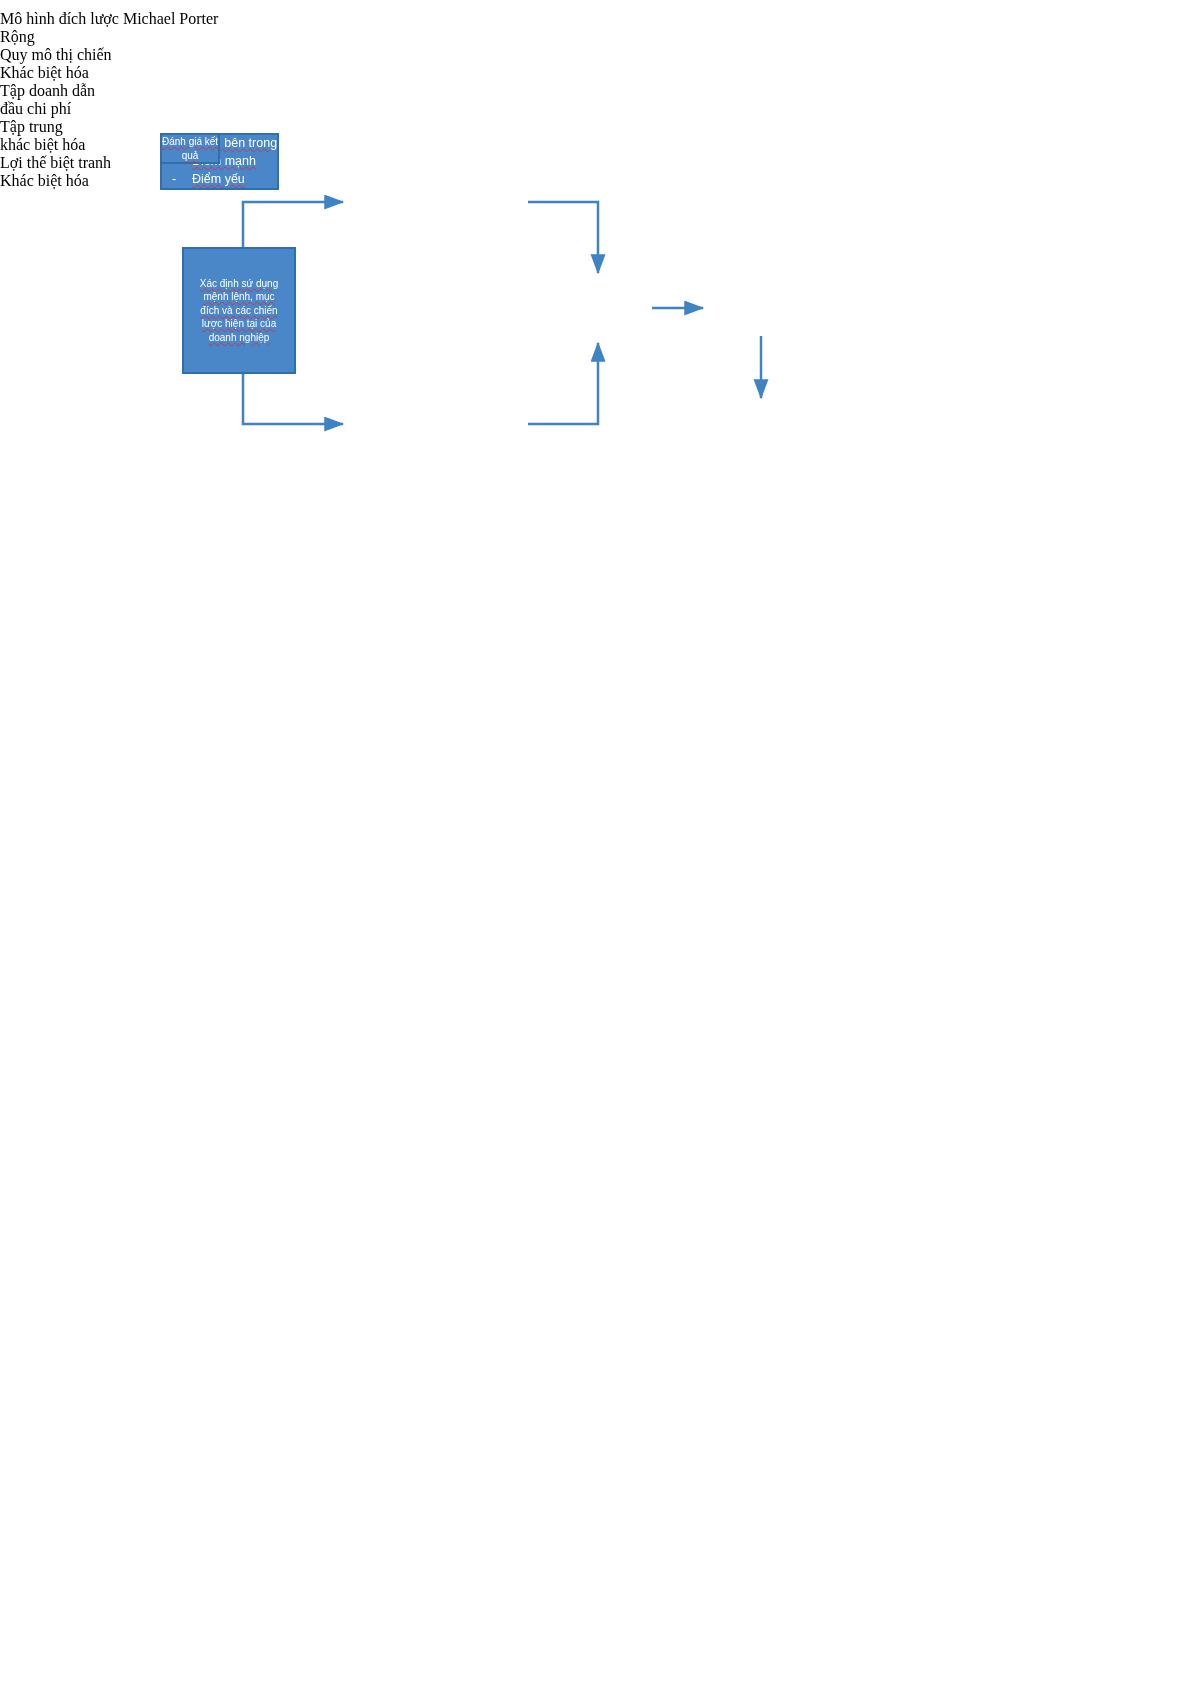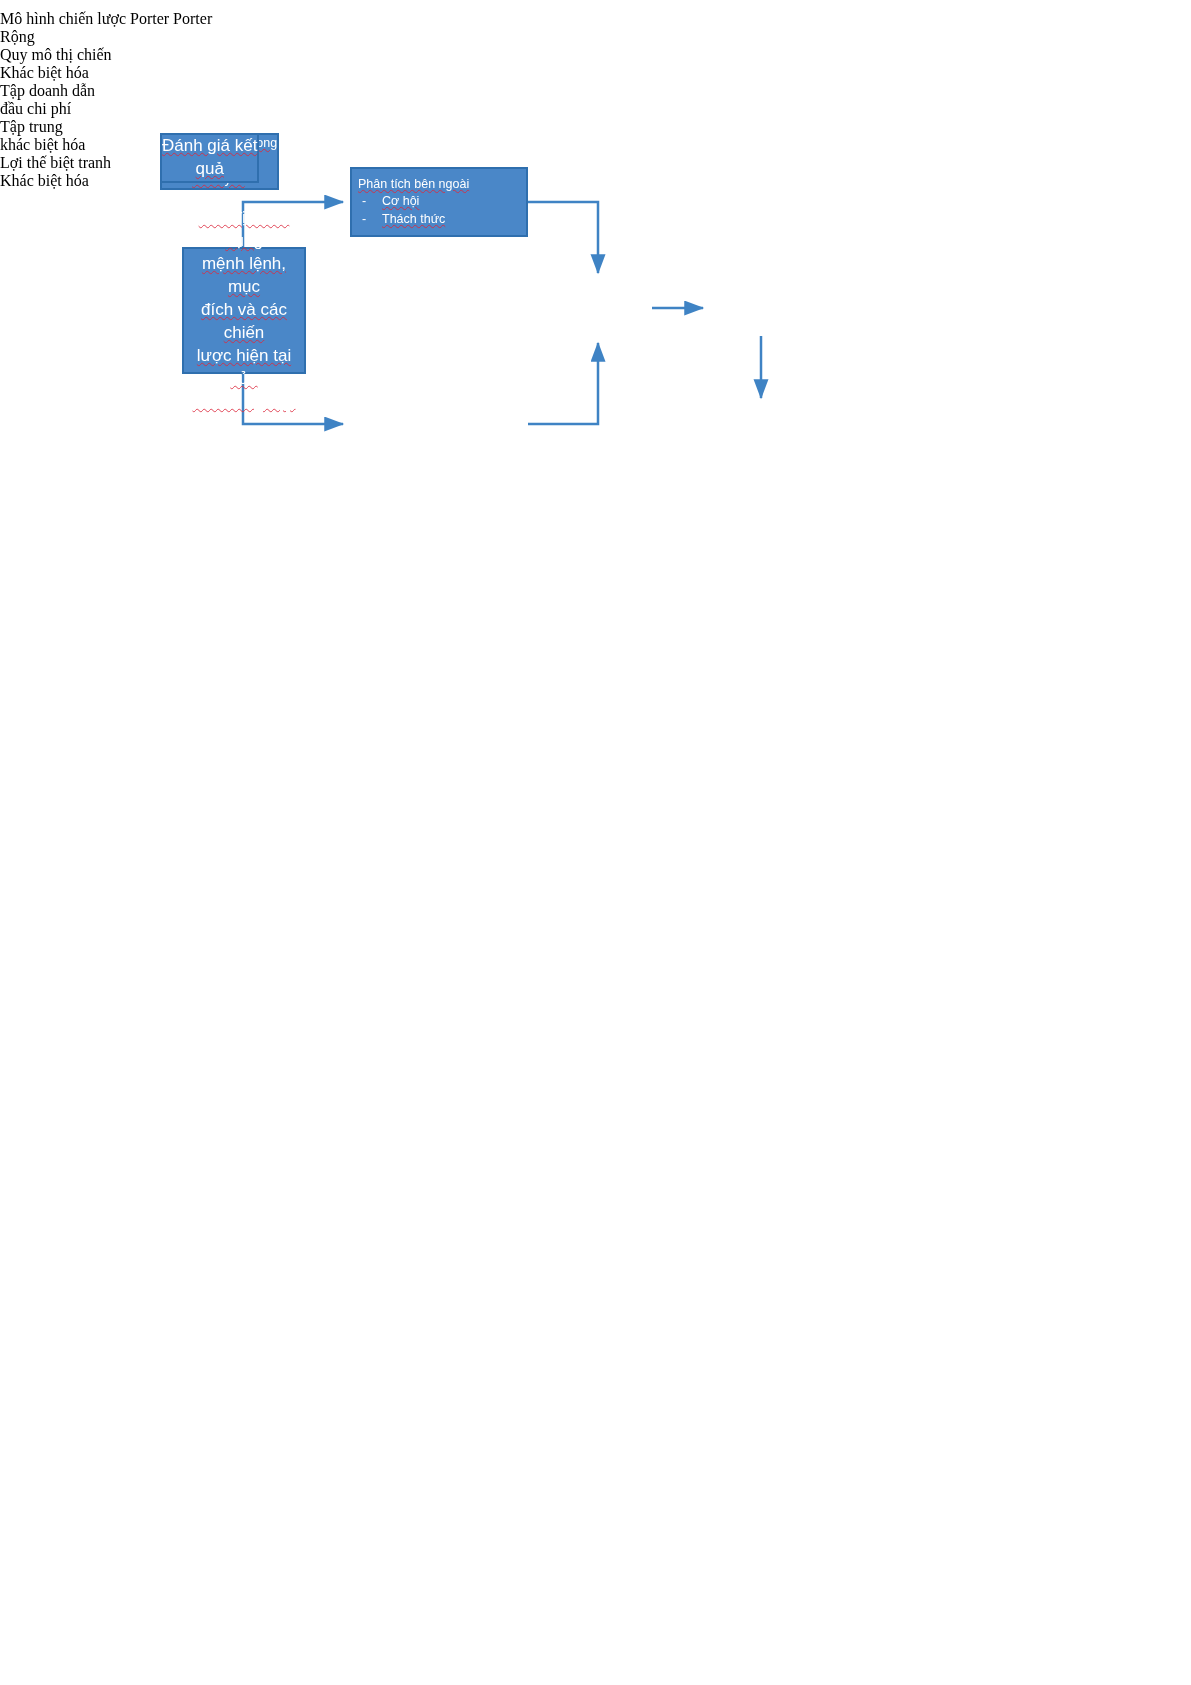--- a/index.html
+++ b/index.html
@@ -72,32 +72,32 @@
     content: "-";
     position: absolute;
     left: 2px;
     text-decoration: none;
   }
   .fbox.center {
     align-items: center;
     text-align: center;
   }
   .fbox .cline {
-    font-size: 17px;
+    font-size: 10px;
     line-height: 1.35;
     text-align: center;
     text-decoration: underline;
     text-decoration-color: rgba(220,40,60,.85);
     text-decoration-style: wavy;
     text-decoration-thickness: 1px;
   }
 
   
   #box-external   { left: 190px; top: 34px;  width: 178px; height: 70px; }
-  #box-define     { left: 22px;  top: 114px; width: 124px; height: 127px; }
+  #box-define     { left: 22px;  top: 114px; width: 114px; height: 127px; }
   #box-internal   { left": 0; left: 190px; top: 256px; width: 178px; height: 66px; }
   #box-formulate  { left: 384px; top: 146px; width: 108px; height: 58px; }
   #box-implement  { left: 549px; top: 146px; width: 105px; height: 57px; }
   #box-evaluate   { left: 549px; top: 271px; width: 105px; height: 53px; }
 
   /* ============ TABLE ============ */
   .doc-table {
     position: absolute;
     left: 148px;
     top: 668px;
@@ -336,27 +336,20 @@
     </svg>
 
     <div class="fbox center" id="box-define">
       <div class="cline">Xác định sứ dụng</div>
       <div class="cline">mệnh lệnh, mục</div>
       <div class="cline">đích và các chiến</div>
       <div class="cline">lược hiện tại của</div>
       <div class="cline">doanh nghiệp</div>
     </div>
 
-    <div class="fbox" id="box-external">
-      <div class="ftitle">Phân tích bên ngoài</div>
-      <ul>
-        <li>Cơ hội</li>
-        <li>Thách thức</li>
-      </ul>
-    </div>
 
     <div class="fbox" id="box-internal">
       <div class="ftitle">Phân tích bên trong</div>
       <ul>
         <li>Điểm mạnh</li>
         <li>Điểm yếu</li>
       </ul>
     </div>
 
     <div class="fbox center" id="box-formulate">
@@ -384,21 +377,21 @@
       <tr class="r2">
         <td class="c1"></td>
         <td></td>
       </tr>
     </tbody>
   </table>
 
   <div class="porter">
     <div class="porter-leftbar"></div>
 
-    <div class="porter-title">Mô hình chiến lược Porter Porter</div>
+    <div class="porter-title">Mô hình đích lược Michael Porter</div>
     <div class="porter-rule"></div>
 
     <div class="p-axis-y"></div>
     <div class="p-axis-x"></div>
 
     <div class="ylab" id="ylab-rong">Rộng</div>
     <div class="ylab" id="ylab-axis">Quy mô
 thị chiến</div>
 
     <div class="matrix">

